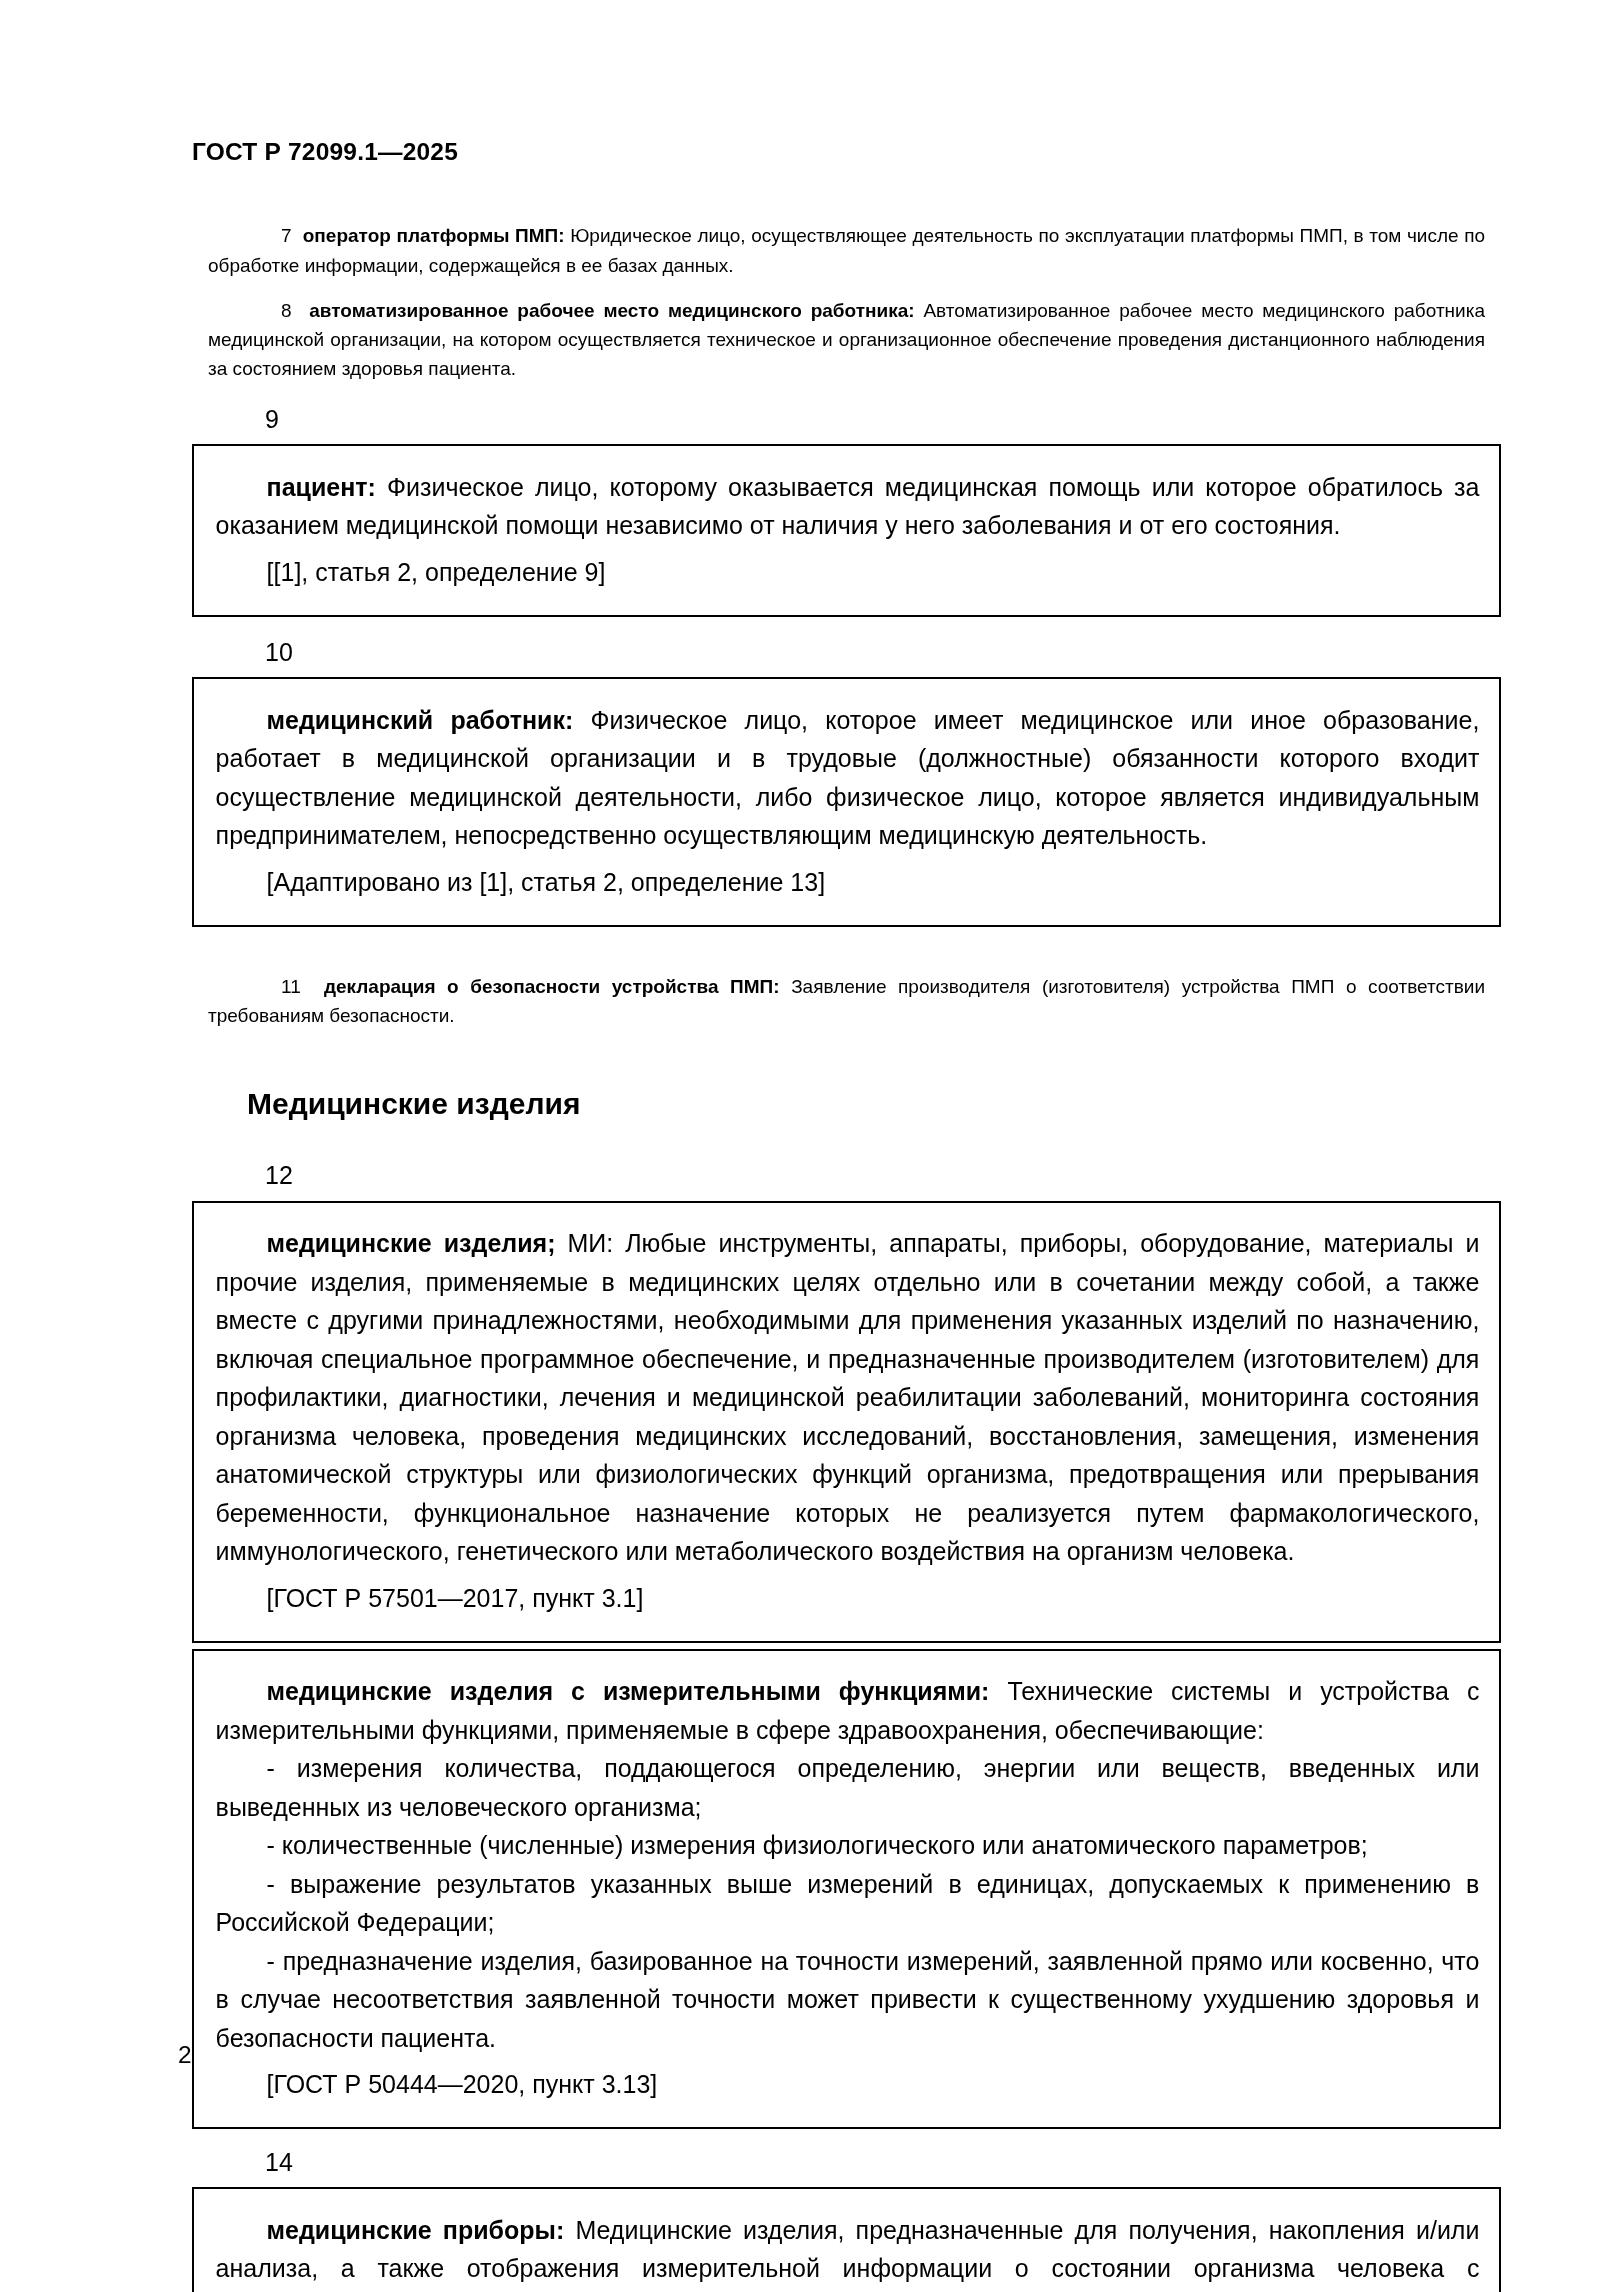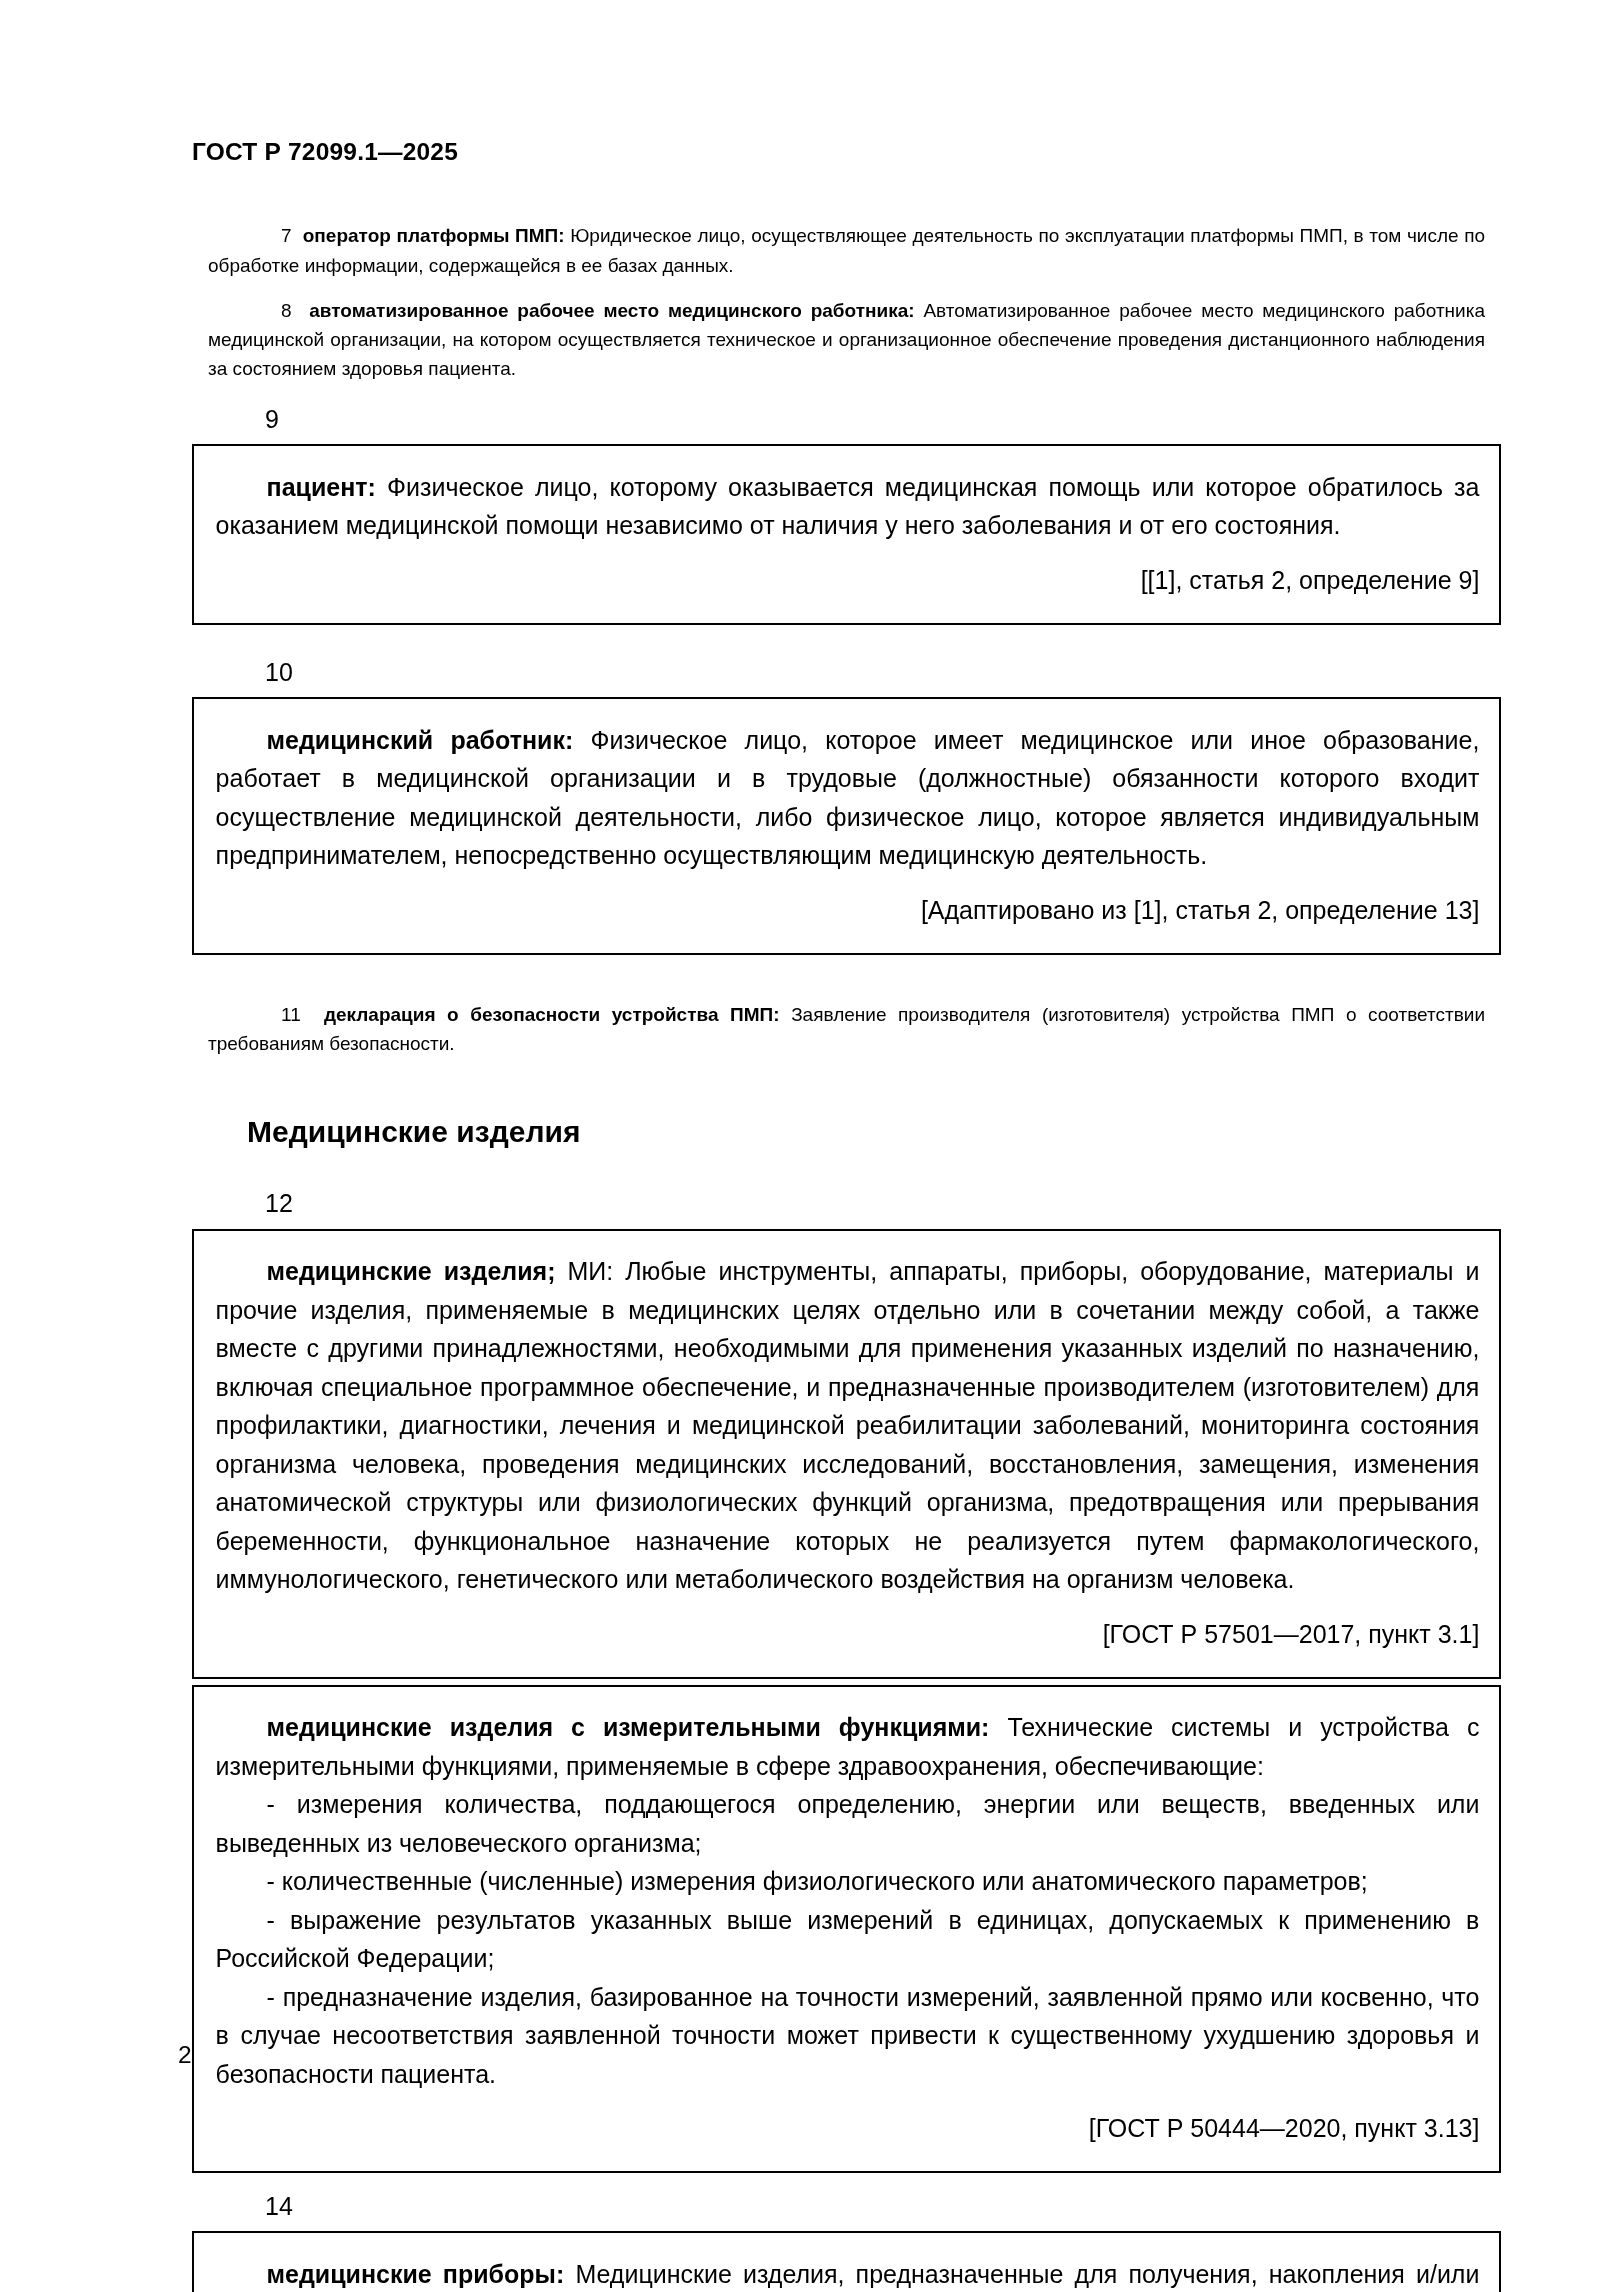--- a/index.html
+++ b/index.html
@@ -77,22 +77,22 @@
     text-align: justify;
     text-indent: 51px;
     hyphens: manual;
   }
   .defbox p.bullet {
     text-indent: 51px;
     text-align: justify;
   }
   .defbox p.source {
     text-indent: 51px;
-    text-align: right;
-    margin-top: 16px;
+    text-align: left;
+    margin-top: 8px;
   }
 
   
   .section-heading {
     font-size: 30px;
     font-weight: bold;
     margin: 51px 0 0 0;
     padding-left: 55px;
     line-height: 1.54;
   }
@@ -119,21 +119,21 @@
     <p class="para"><span class="num">7</span>&nbsp; <span class="term">оператор платформы ПМП:</span> <span>Юридическое лицо, осуществляющее деятельность по эксплуатации платформы ПМП, в том числе по обработке информации, содержащейся в ее базах данных.</span></p>
 
     <p class="para"><span class="num">8</span>&nbsp; <span class="term">автоматизированное рабочее место медицинского работника:</span> <span>Автоматизированное рабочее место медицинского работника медицинской организации, на котором осуществляется техническое и организационное обеспечение проведения дистанционного наблюдения за состоянием здоровья пациента.</span></p>
 
     <p class="entry-number">9</p>
     <div class="defbox">
       <p><span class="term">пациент:</span> <span>Физическое лицо, которому оказывается медицинская помощь или которое обратилось за оказанием медицинской помощи независимо от наличия у него заболевания и от его состояния.</span></p>
       <p class="source">[[1], статья 2, определение 9]</p>
     </div>
 
-    <p class="entry-number" style="margin-top:28px;">10</p>
+    <p class="entry-number" style="margin-top:16px;">10</p>
     <div class="defbox">
       <p><span class="term">медицинский работник:</span> <span>Физическое лицо, которое имеет медицинское или иное образование, работает в медицинской организации и в трудовые (должностные) обязанности которого входит осуществление медицинской деятельности, либо физическое лицо, которое является индивидуальным предпринимателем, непосредственно осуществляющим медицинскую деятельность.</span></p>
       <p class="source">[Адаптировано из [1], статья 2, определение 13]</p>
     </div>
 
     <div class="gap-md"></div>
 
     <p class="para"><span class="num">11</span>&nbsp; <span class="term">декларация о безопасности устройства ПМП:</span> <span>Заявление производителя (изготовителя) устройства ПМП о соответствии требованиям безопасности.</span></p>
 
     <p class="section-heading">Медицинские изделия</p>

